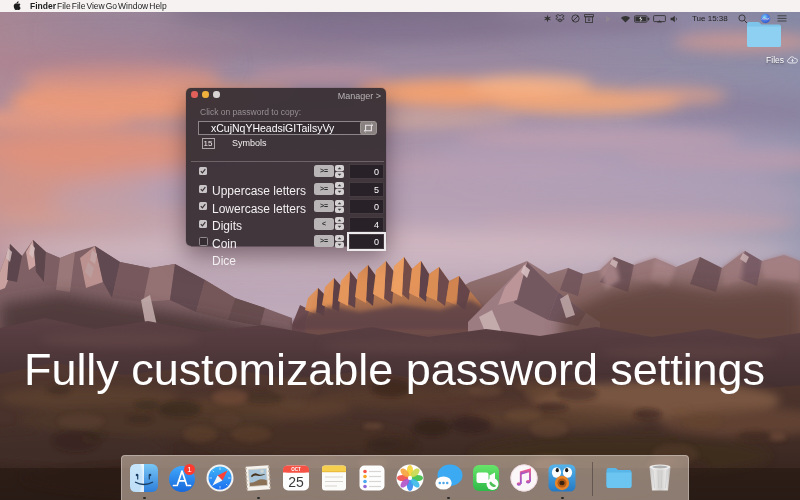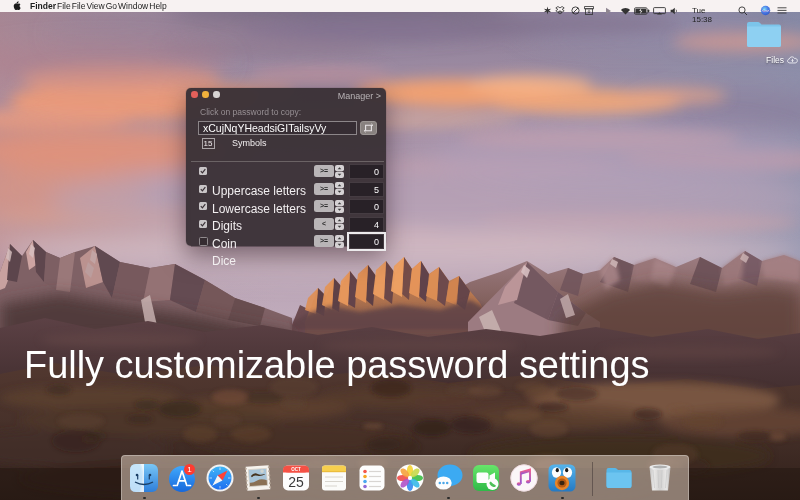--- a/index.html
+++ b/index.html
@@ -4,45 +4,45 @@
 <style>
   html,body{margin:0;padding:0;}
   body{width:800px;height:500px;overflow:hidden;font-family:"Liberation Sans",sans-serif;}
   #stage{position:relative;width:800px;height:500px;overflow:hidden;background:#b5a2b2;}
   #wall{position:absolute;left:0;top:0;width:800px;height:500px;}
   
   #menubar{position:absolute;left:0;top:0;width:800px;height:12px;background:#f7f2f2;display:flex;align-items:center;font-size:8.5px;color:#1c1c1c;}
   #menubar .apple{margin-left:13px;width:8px;height:10px;display:flex;align-items:center;}
   #menubar .mi{margin-left:1px;}
   #menubar .mi.b{font-weight:bold;margin-left:9px;}
-  #menubar .right{position:absolute;left:0;top:4px;width:648px;height:12px;}
+  #menubar .right{position:absolute;left:0;top:12px;width:800px;height:12px;}
   #menubar .aic{position:absolute;display:block;line-height:0;}
   #menubar .clock{font-size:9px;}
   
   #pwwin{position:absolute;left:186px;top:88px;width:200px;height:158px;background:rgba(59,50,55,0.97);border-radius:5px;box-shadow:0 10px 25px rgba(40,20,30,0.5),0 0 1px rgba(0,0,0,0.7);font-size:9px;color:#e8e4e6;}
   #pwwin > div{position:absolute;}
   .tl{width:6.5px;height:6.5px;border-radius:50%;top:3.2px;}
   #manager{right:5px;top:3px;font-size:9px;color:#b7b2b4;}
   #clicklbl{left:14px;top:19px;font-size:8.5px;color:#968f93;}
-  #pwfield{left:12px;top:32.5px;width:153px;height:12px;border:1px solid #8c8689;background:#362d33;color:#fdfdfd;font-size:10.5px;line-height:12px;padding-left:4px;white-space:nowrap;overflow:hidden;}
+  #pwfield{left:12px;top:32.5px;width:153px;height:12px;border:1px solid #8c8689;background:#362d33;color:#fdfdfd;font-size:10.5px;line-height:12px;padding-left:12px;white-space:nowrap;overflow:hidden;}
   #regen{left:174px;top:32.5px;width:15px;height:12px;background:#88817f;border:1px solid #9b9593;border-radius:3px;}
   #n15{left:15.5px;top:49.5px;width:11px;height:9px;border:1px solid #aaa5a7;color:#f0eced;font-size:8px;text-align:center;line-height:9.5px;}
   #symlbl{left:31px;top:50px;font-size:9px;color:#f2eff0;margin-left:15px;}
   #tbl{left:5px;top:73px;width:193px;height:85px;border-top:1px solid #6b6365;background:rgba(66,56,61,0.45);}
   .row{position:absolute;left:0;width:193px;height:14px;}
   .row > span{position:absolute;display:block;}
   .cb{left:8px;top:3px;width:8px;height:8px;border-radius:1.5px;}
   .cb.off{background:#352c31;border:1px solid #918b8e;width:6.5px;height:6.5px;}
   .rlbl{left:21px;top:3px;font-size:12px;color:#f2eff0;margin-top:17px;}
   .cmp{left:123px;top:1px;width:20px;height:12px;background:#b9b5b7;border-radius:2.5px;color:#2b2b2b;font-size:7px;font-weight:bold;text-align:center;line-height:12px;}
   .stp{left:144px;top:0.5px;width:9px;height:13px;}
   .val{left:158px;top:0px;width:29px;height:11px;background:#282127;color:#fcfbfc;font-size:9px;text-align:right;line-height:12px;padding:1px 4px 1px 0;border:1px solid #453c42;}
   .val.focus{outline:2px solid #eceaec;}
   
-  #headline{position:absolute;left:24px;top:344px;font-size:38px;color:#ffffff;letter-spacing:-0.05px;white-space:nowrap;}
+  #headline{position:absolute;left:24px;top:344px;font-size:45px;color:#ffffff;letter-spacing:-0.05px;white-space:nowrap;}
   
   #files{position:absolute;left:730px;top:20px;width:68px;text-align:center;color:#fff;}
   #files .lbl{margin-top:7px;font-size:8.5px;text-shadow:0 1px 2px rgba(0,0,0,0.5);display:flex;align-items:center;justify-content:flex-end;gap:3px;}
   
   #dock{position:absolute;left:121px;top:455px;width:566px;height:45px;background:rgba(195,176,163,0.66);border:1px solid rgba(255,255,255,0.3);border-bottom:none;border-radius:4px 4px 0 0;}
   .dicon{position:absolute;top:6.5px;width:30px;height:30px;}
   .ddot{position:absolute;top:40.5px;width:2.5px;height:2.5px;border-radius:50%;background:#2a2a2a;}
   #dsep{position:absolute;left:470px;top:6px;width:1px;height:34px;background:rgba(60,50,50,0.5);}
 </style>
 </head>

